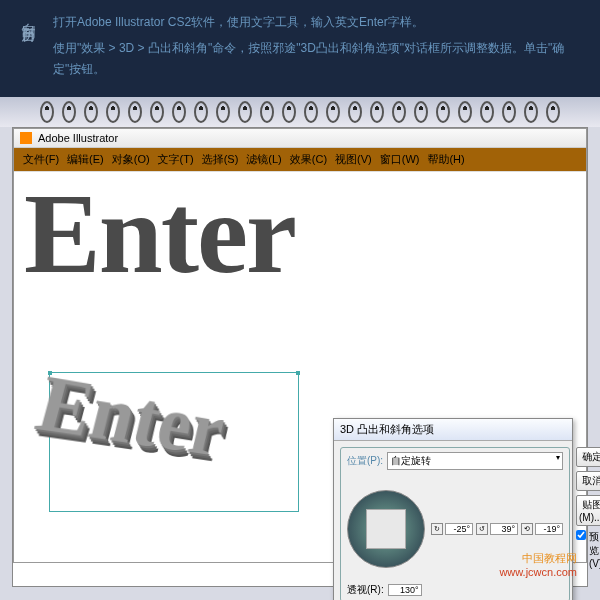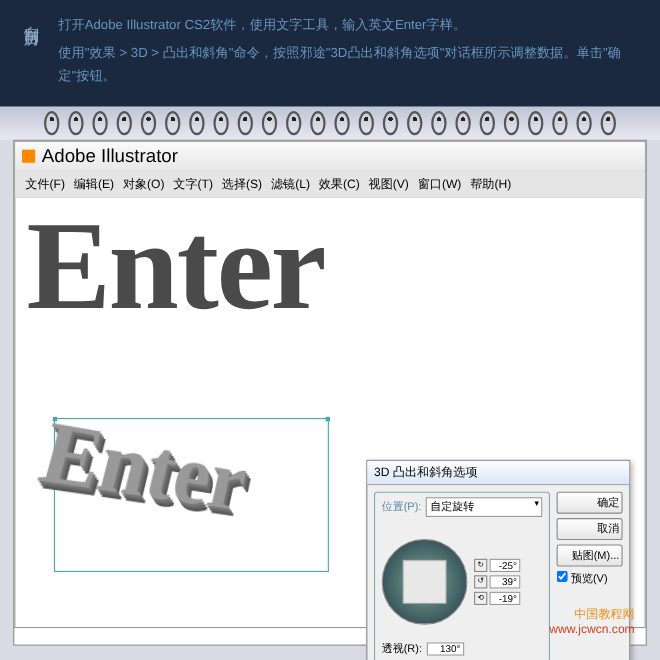--- a/index.html
+++ b/index.html
@@ -5,23 +5,23 @@
 *{margin:0;padding:0;box-sizing:border-box;font-family:"SimSun",Arial,sans-serif}
 body{width:600px;height:600px;background:#d8dae4;overflow:hidden;position:relative}
 .topbar{background:#1a2840;padding:12px 20px;display:flex;gap:15px}
 .topbar-title{writing-mode:vertical-rl;color:#8aa5c0;font-size:14px;letter-spacing:2px;display:flex;align-items:center}
 .topbar-text{color:#6895bd;font-size:12px;line-height:1.8}
 .topbar-text p{margin-bottom:4px}
 .spiral{height:30px;display:flex;justify-content:center;gap:8px;align-items:center;padding:0 20px;background:linear-gradient(#c0c5d5,#e8e8f0)}
 .ring{width:14px;height:22px;border:2px solid #555;border-radius:50%;background:radial-gradient(circle at 50% 30%,#222 2px,transparent 2px)}
 .page{background:#fff;margin:0 12px;border:1px solid #888;height:460px;position:relative}
 .ai-window{border:1px solid #999}
-.ai-titlebar{background:linear-gradient(#fafafa,#e8e8e8);padding:3px 6px;display:flex;align-items:center;gap:6px;font-size:17px;border-bottom:1px solid #ccc}
+.ai-titlebar{background:linear-gradient(#fafafa,#e8e8e8);padding:3px 6px;display:flex;align-items:center;gap:6px;font-size:11px;border-bottom:1px solid #ccc}
 .ai-icon{width:12px;height:12px;background:#ff8800}
-.ai-menu{background:#e5e5e5;padding:4px 6px;font-size:11px;border-bottom:1px solid #ddd;display:flex;gap:2px}
+.ai-menu{background:#a16207;padding:4px 6px;font-size:11px;border-bottom:1px solid #ddd;display:flex;gap:2px}
 .ai-menu span{padding:0 3px}
 .canvas{padding:10px;position:relative;height:390px}
 .big-enter{font-family:"Times New Roman",serif;font-size:115px;font-weight:bold;color:#4a4a4a;letter-spacing:-2px;line-height:0.9}
 .three-d-area{position:absolute;left:15px;top:180px;width:310px;height:200px}
 .enter-3d{position:relative;width:100%;height:100%;transform:perspective(800px) rotateY(18deg) rotateX(8deg)}
 .enter-3d-text{font-family:"Times New Roman",serif;font-size:78px;font-weight:bold;color:#999;text-shadow:2px 2px 0 #777,4px 4px 0 #666,6px 6px 0 #555;transform:skewX(-8deg) rotateZ(8deg);position:absolute;top:20px;left:10px}
 .sel-box{position:absolute;border:1px solid #4aa;width:250px;height:140px;top:20px;left:20px}
 .sel-box::before,.sel-box::after{content:"";position:absolute;width:4px;height:4px;background:#4aa;top:-2px;left:-2px}
 .sel-box::after{right:-2px;left:auto}
 .dialog{position:absolute;right:14px;top:290px;width:240px;background:#efefef;border:1px solid #888;font-size:10px;box-shadow:2px 2px 5px rgba(0,0,0,0.3)}
@@ -35,21 +35,21 @@
 .pos-row{display:flex;align-items:center;gap:4px;margin-bottom:20px}
 .dropdown{background:#fff;border:1px solid #999;padding:1px 14px 1px 3px;font-size:10px;position:relative;flex:1}
 .dropdown::after{content:"▾";position:absolute;right:2px;top:0;font-size:8px}
 .cube-area{display:flex;gap:6px;align-items:center}
 .cube-preview{width:78px;height:78px;border:1px solid #888;border-radius:50%;background:radial-gradient(circle,#7a9 0%,#234 100%);position:relative;display:flex;align-items:center;justify-content:center}
 .cube{width:40px;height:40px;position:relative;transform-style:preserve-3d}
 .cube-face{position:absolute;width:40px;height:40px;border:1px solid #aaa}
 .cf1{background:#e8e8e8;transform:translateZ(10px)}
 .cf2{background:#7cb5c5;transform:rotateY(90deg) translateZ(20px);width:20px}
 .cf3{background:#ccc;transform:rotateX(90deg) translateZ(-10px);height:20px}
-.angle-inputs{display:flex;flex-direction:column;gap:3px}
+.angle-inputs{display:flex;gap:3px}
 .angle-row{display:flex;align-items:center;gap:2px}
 .angle-icon{width:12px;height:12px;border:1px solid #888;font-size:7px;text-align:center;line-height:10px}
 .num-input{background:#fff;border:1px solid #999;width:28px;padding:0 2px;font-size:9px;text-align:right}
 .persp-row{display:flex;align-items:center;gap:4px;margin-top:15px;justify-content:flex-start}
 .chk{display:flex;gap:3px;font-size:10px}
 .chk input{width:10px;height:10px}
 .watermark{position:absolute;right:10px;bottom:8px;font-size:11px;text-align:right}
 .wm1{color:#e89020}
 .wm2{color:#d04020}
 </style>

